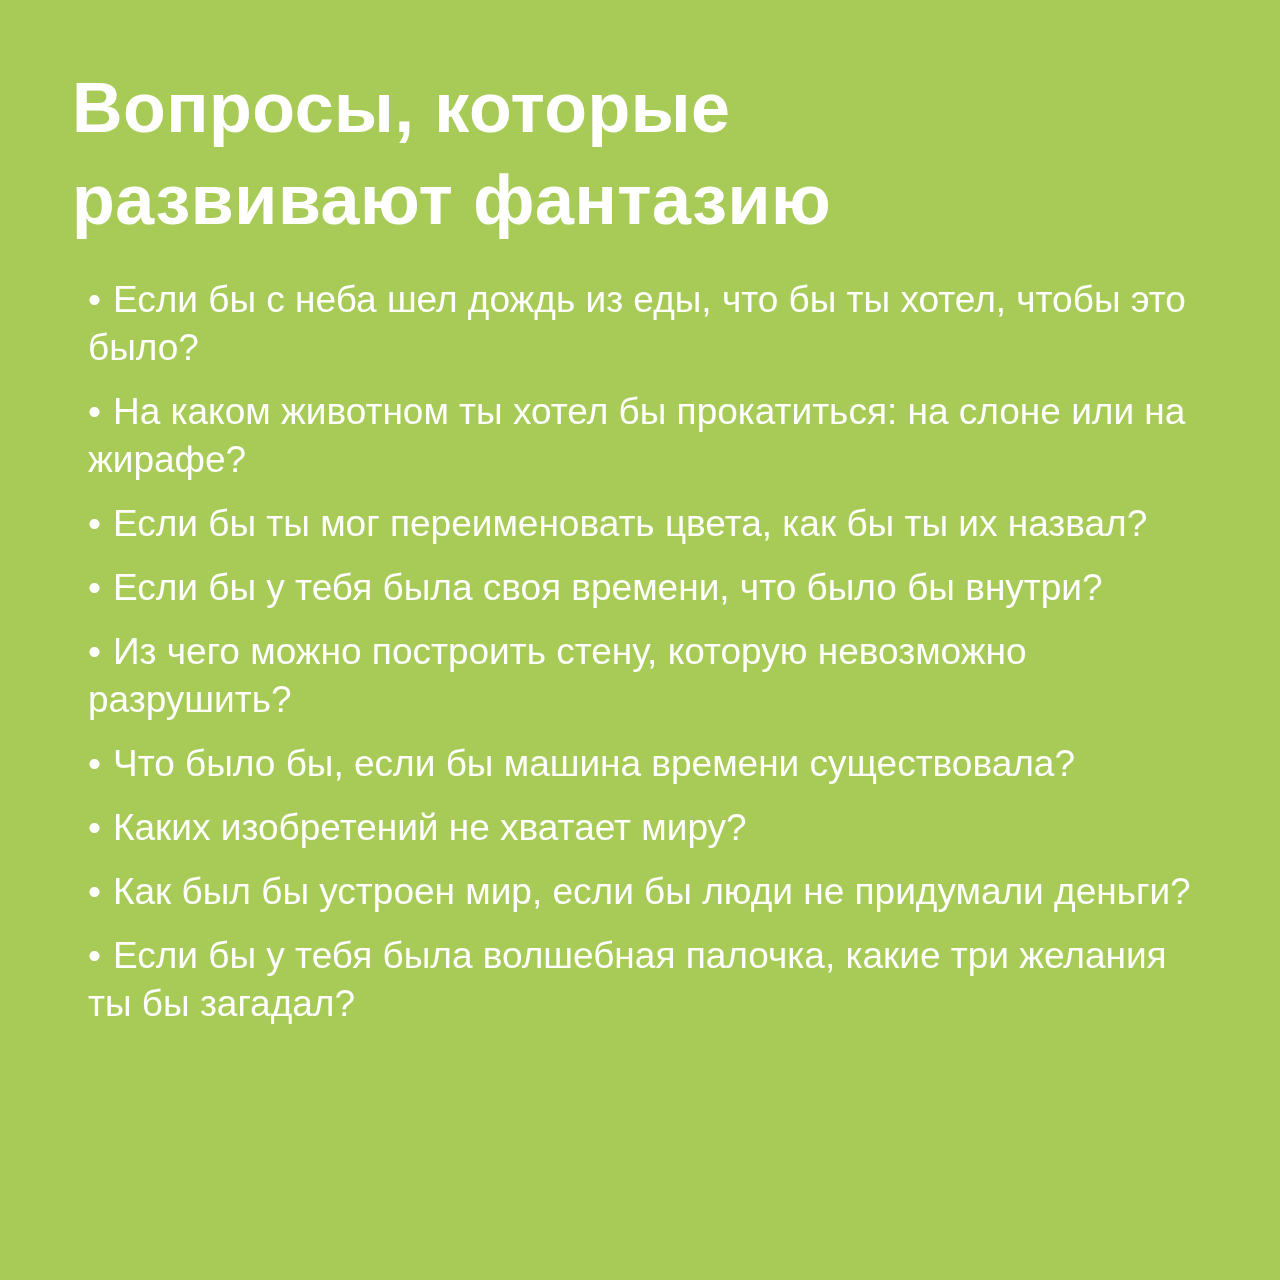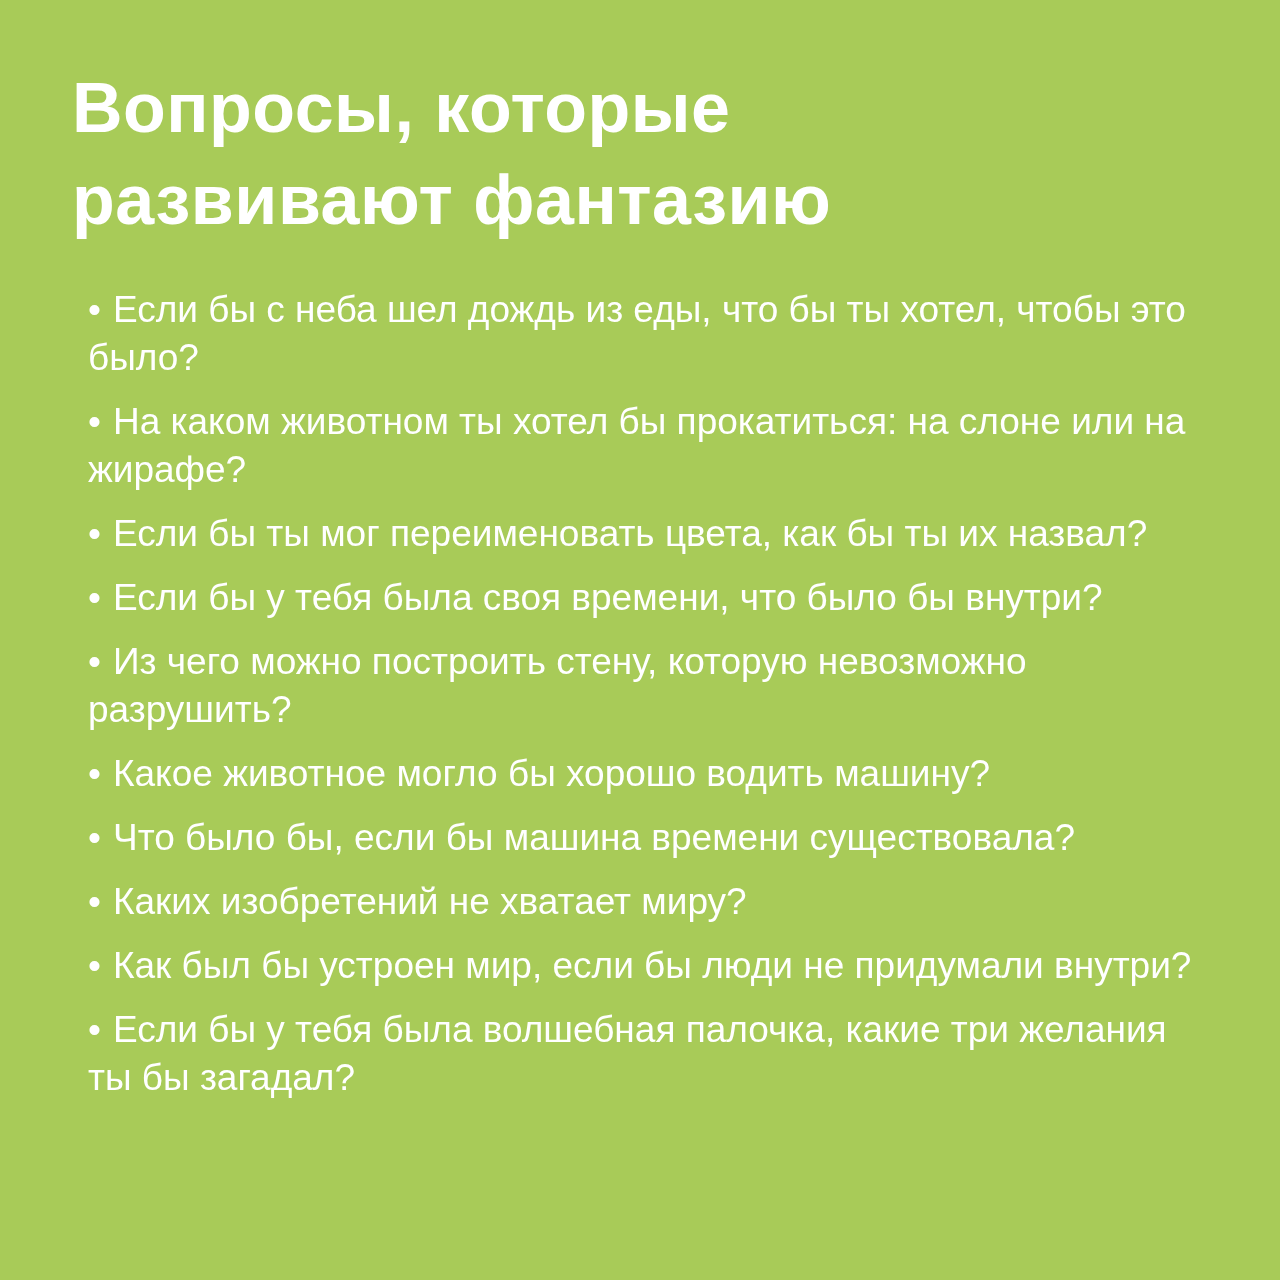--- a/index.html
+++ b/index.html
@@ -14,21 +14,21 @@
     color: #ffffff;
     overflow: hidden;
   }
   .card {
     box-sizing: border-box;
     width: 1280px;
     height: 1280px;
     padding: 62px 72px 0 72px;
   }
   .title {
-    margin: 0 0 40px 0;
+    margin: 0 0 30px 0;
     max-width: 840px;
     font-size: 70px;
     line-height: 92px;
     font-weight: 700;
     letter-spacing: 0.5px;
     color: #ffffff;
   }
   .questions {
     max-width: 1140px;
   }
@@ -49,19 +49,18 @@
 
 <div class="card">
   <h1 class="title">Вопросы, которые развивают фантазию</h1>
 
   <div class="questions">
     <p class="question"><span class="bullet">•</span><span>Если бы с неба шел дождь из еды, что бы ты хотел, чтобы это было?</span></p>
     <p class="question"><span class="bullet">•</span><span>На каком животном ты хотел бы прокатиться: на слоне или на жирафе?</span></p>
     <p class="question"><span class="bullet">•</span><span>Если бы ты мог переименовать цвета, как бы ты их назвал?</span></p>
     <p class="question"><span class="bullet">•</span><span>Если бы у тебя была своя времени, что было бы внутри?</span></p>
     <p class="question"><span class="bullet">•</span><span>Из чего можно построить стену, которую невозможно разрушить?</span></p>
-    <p class="question"><span class="bullet">•</span><span>Какое животное могло бы хорошо водить машину?</span></p>
     <p class="question"><span class="bullet">•</span><span>Что было бы, если бы машина времени существовала?</span></p>
     <p class="question"><span class="bullet">•</span><span>Каких изобретений не хватает миру?</span></p>
-    <p class="question"><span class="bullet">•</span><span>Как был бы устроен мир, если бы люди не придумали внутри?</span></p>
+    <p class="question"><span class="bullet">•</span><span>Как был бы устроен мир, если бы люди не придумали деньги?</span></p>
     <p class="question"><span class="bullet">•</span><span>Если бы у тебя была волшебная палочка, какие три желания ты бы загадал?</span></p>
   </div>
 </div>
 
 </body></html>

